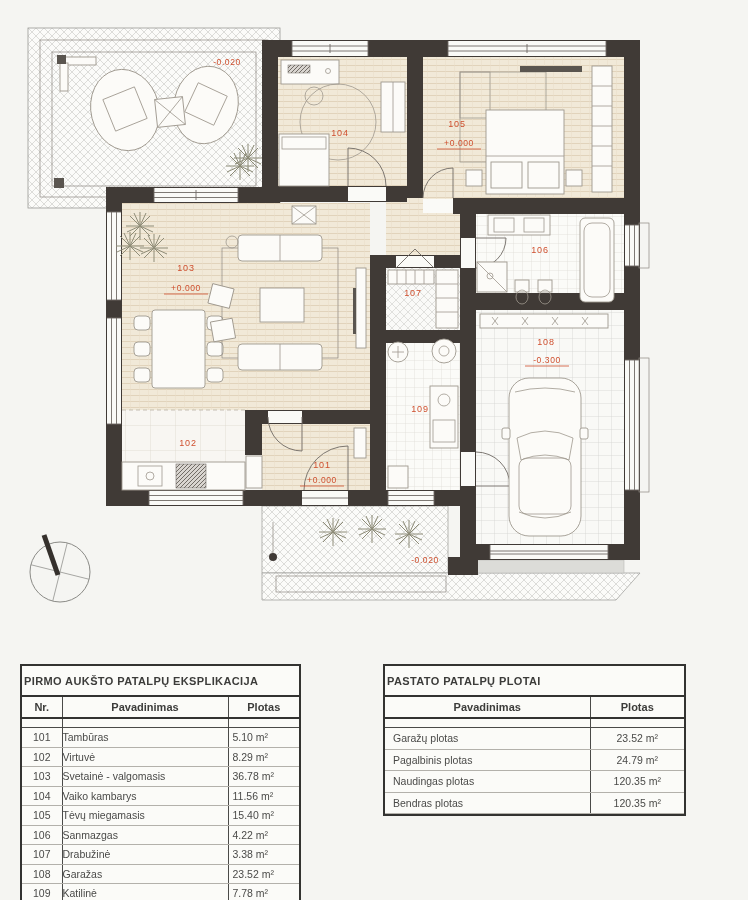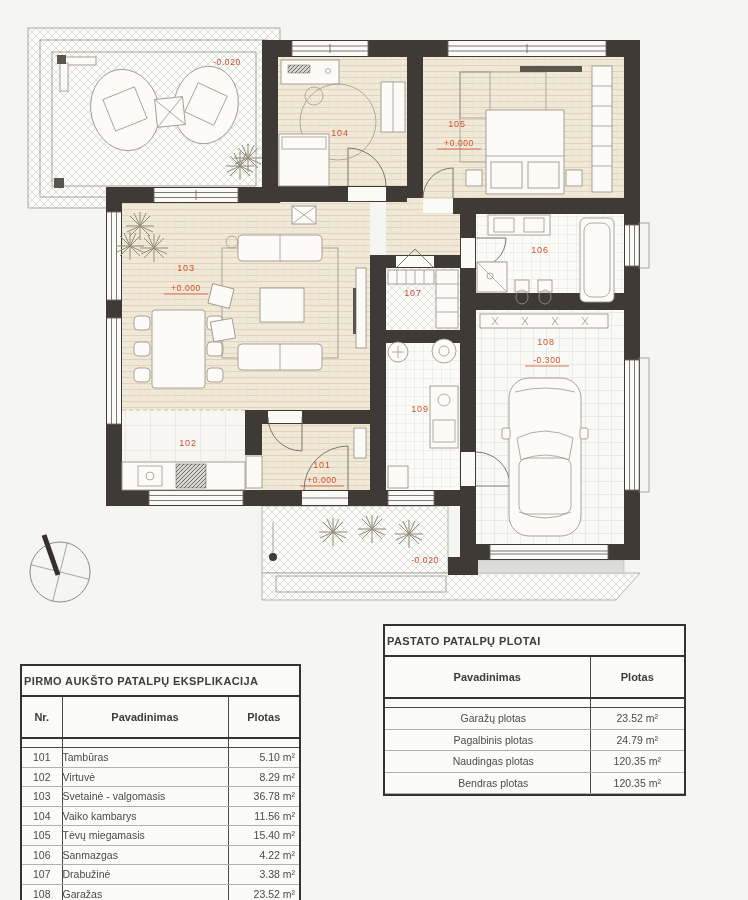--- a/index.html
+++ b/index.html
@@ -5,30 +5,30 @@
   html,body{margin:0;padding:0;background:#e9e9e6;}
   #app{position:relative;width:748px;height:900px;background:#f5f5f2;
        font-family:"Liberation Sans",sans-serif;overflow:hidden;margin:0 auto;}
   #plan-svg{position:absolute;top:0;left:0;}
 
   
   .tbl{position:absolute;background:#fbfbf8;border:2px solid #333331;color:#4a4a48;}
   .tbl .title{text-align:left;font-weight:bold;font-size:11px;letter-spacing:.4px;
               padding:9px 2px 8px;border-bottom:2px solid #333331;color:#3c3c3a;}
   .tbl table{border-collapse:collapse;width:100%;table-layout:fixed;font-size:10.5px;}
-  .tbl th{font-weight:bold;font-size:11px;text-align:center;padding:14px 2px;
+  .tbl th{font-weight:bold;font-size:11px;text-align:center;padding:4px 2px;
           border-bottom:2px solid #333331;color:#3c3c3a;}
   .tbl th+th, .tbl td+td{border-left:1px solid #4a4a48;}
   .tbl tr.spacer td{height:8px;padding:0;border-bottom:1.5px solid #4a4a48;}
   .tbl tbody td{border-bottom:1px solid #b3b1ab;padding:2px 4px;height:14.5px;vertical-align:middle;}
   #t-expl tbody td:nth-child(1){text-align:center;}
   #t-expl tbody td:nth-child(2){text-align:left;padding-left:0;}
-  #t-expl tbody td:nth-child(3){text-align:right;}
+  #t-expl tbody td:nth-child(3){text-align:left;}
   #t-areas tbody td{height:16.5px;}
-  #t-areas tbody td:nth-child(1){text-align:center;padding-left:16px;}
+  #t-areas tbody td:nth-child(1){text-align:left;padding-left:8px;}
   #t-areas tbody td:nth-child(2){text-align:center;}
   #t-areas tbody tr:nth-child(4) td,
   #t-areas tbody tr:nth-child(5) td{border-top:1.8px solid #333331;}
 
   
   .wall{fill:#403a36;}
   .furn{fill:#fcfbf8;stroke:#9e988e;stroke-width:.9;}
   .furn-line{stroke:#9e988e;stroke-width:.8;fill:none;}
   .thin{stroke:#8d8880;stroke-width:.7;fill:none;}
   .win{fill:#fafaf7;}
@@ -462,21 +462,21 @@
           <tr>
             <td>109</td>
             <td>Katilinė</td>
             <td>7.78 m²</td>
           </tr>
         </tbody>
 
     </table>
   </div>
 
-  <div class="tbl" id="t-areas" style="left:383px;top:624px;width:299px;">
+  <div class="tbl" id="t-areas" style="left:383px;top:664px;width:299px;">
     <div class="title">PASTATO PATALPŲ PLOTAI</div>
     <table>
       <colgroup>
           <col style="width:205px">
           <col style="width:94px">
         </colgroup>
       <thead>
         <tr>
           <th>Pavadinimas</th>
           <th>Plotas</th>

